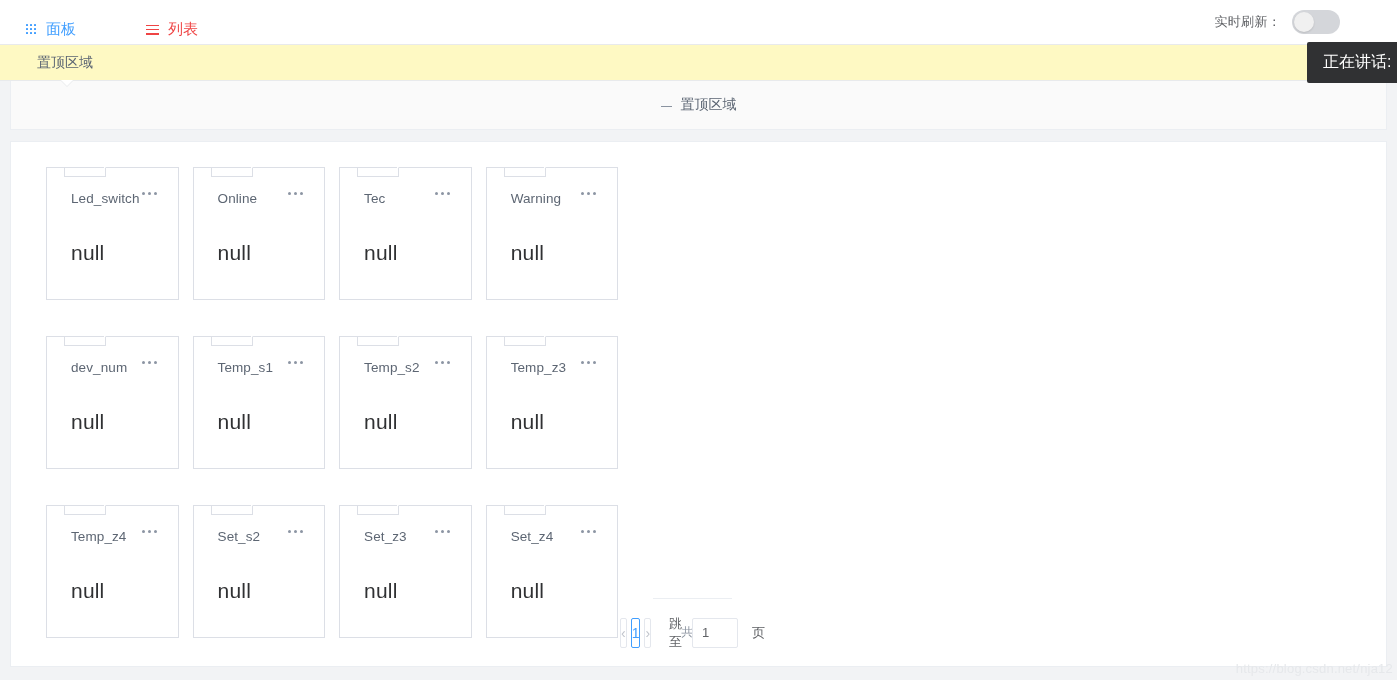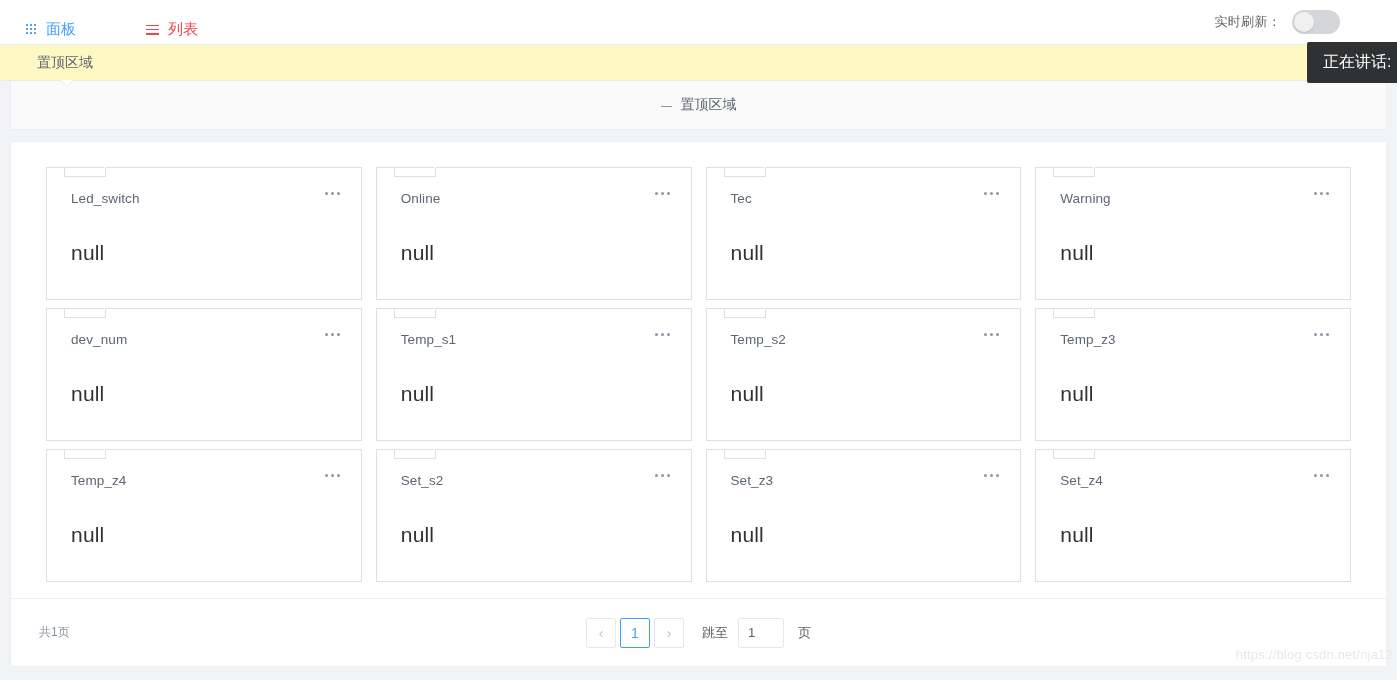--- a/index.html
+++ b/index.html
@@ -152,21 +152,21 @@
     top: 1px;
   }
 
   
   .panel {
     margin: 11px 10px 0 10px;
     background: #ffffff;
     border: 1px solid #ebeef2;
     height: 526px;
     display: flex;
-    flex-direction: column;
+    flex-direction: row;
   }
 
   .card-grid {
     padding: 25px 30px 0 30px;
     display: grid;
     grid-template-columns: repeat(4, 1fr);
     column-gap: 4px;
     row-gap: 8px;
     flex: none;
   }
@@ -318,21 +318,21 @@
     align-items: center;
     white-space: nowrap;
     border-radius: 2px;
     z-index: 50;
   }
 
   
   .watermark {
     position: absolute;
     right: 4px;
-    bottom: 18px;
+    bottom: 4px;
     font-size: 13px;
     color: #e6e8eb;
     letter-spacing: .2px;
     user-select: none;
     z-index: 5;
   }
 </style>
 </head>
 <body>
 

